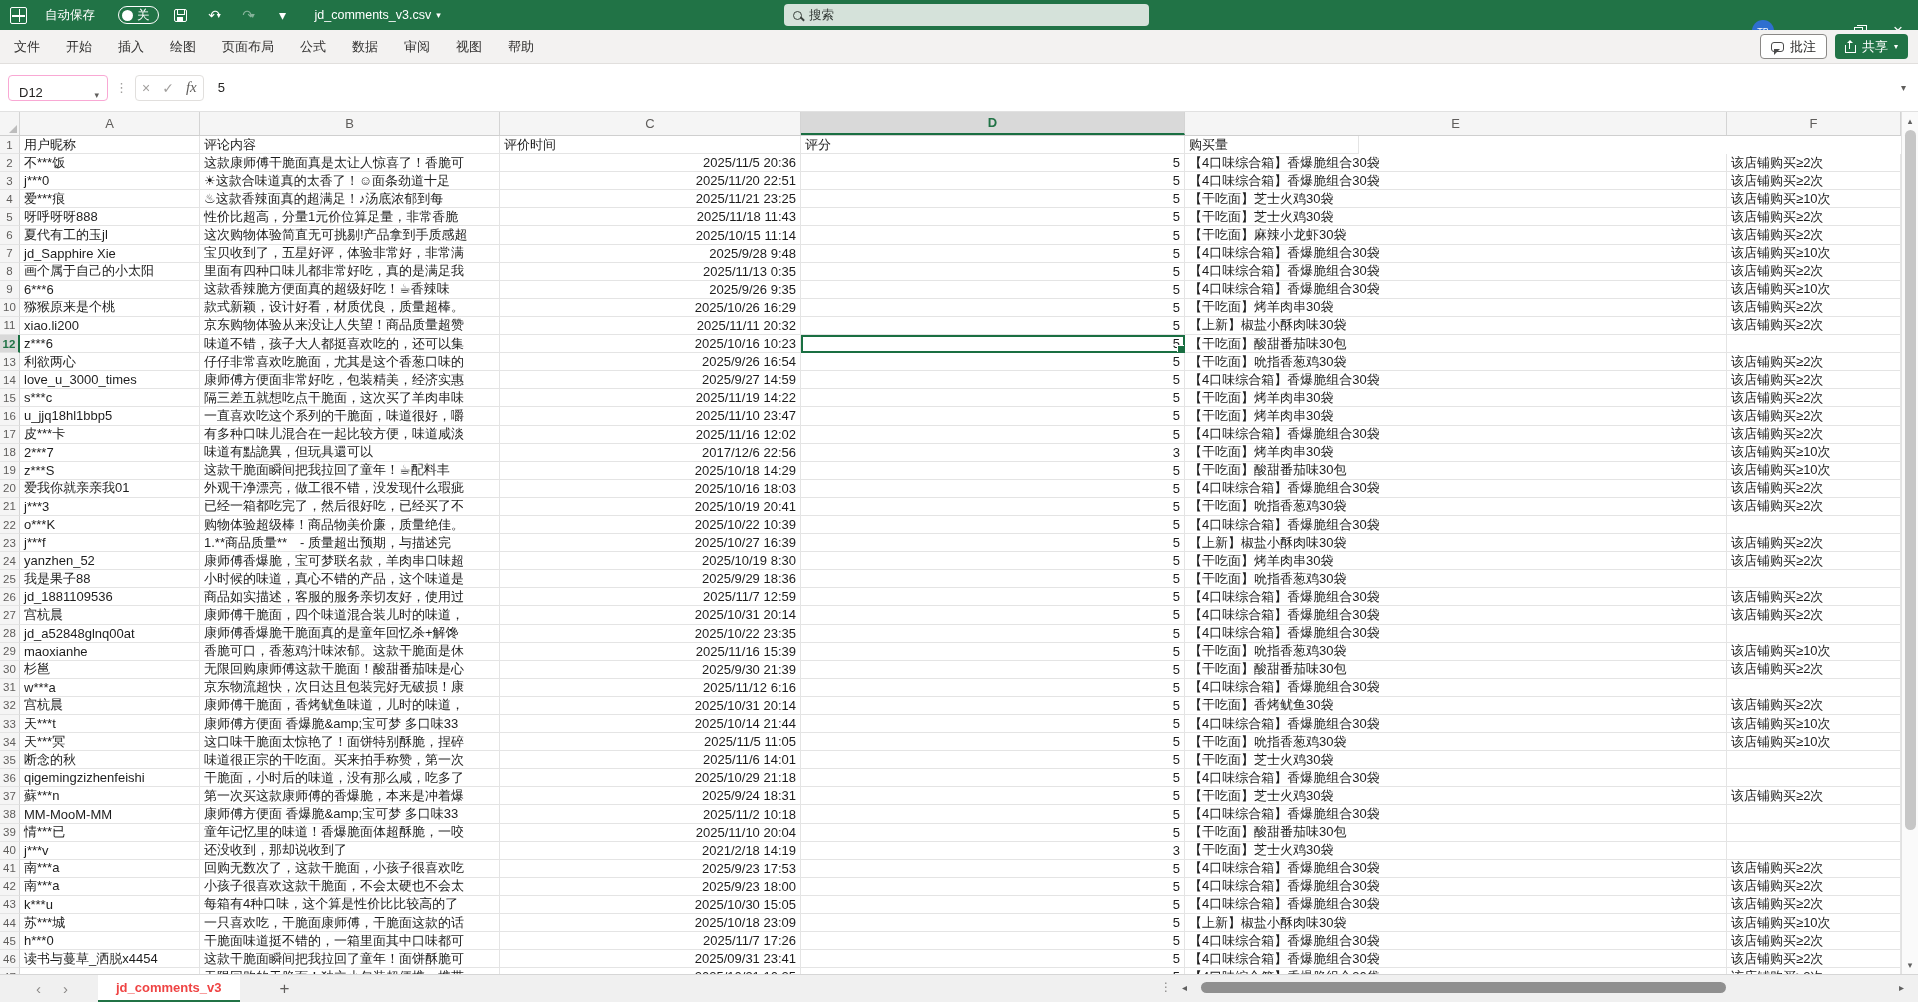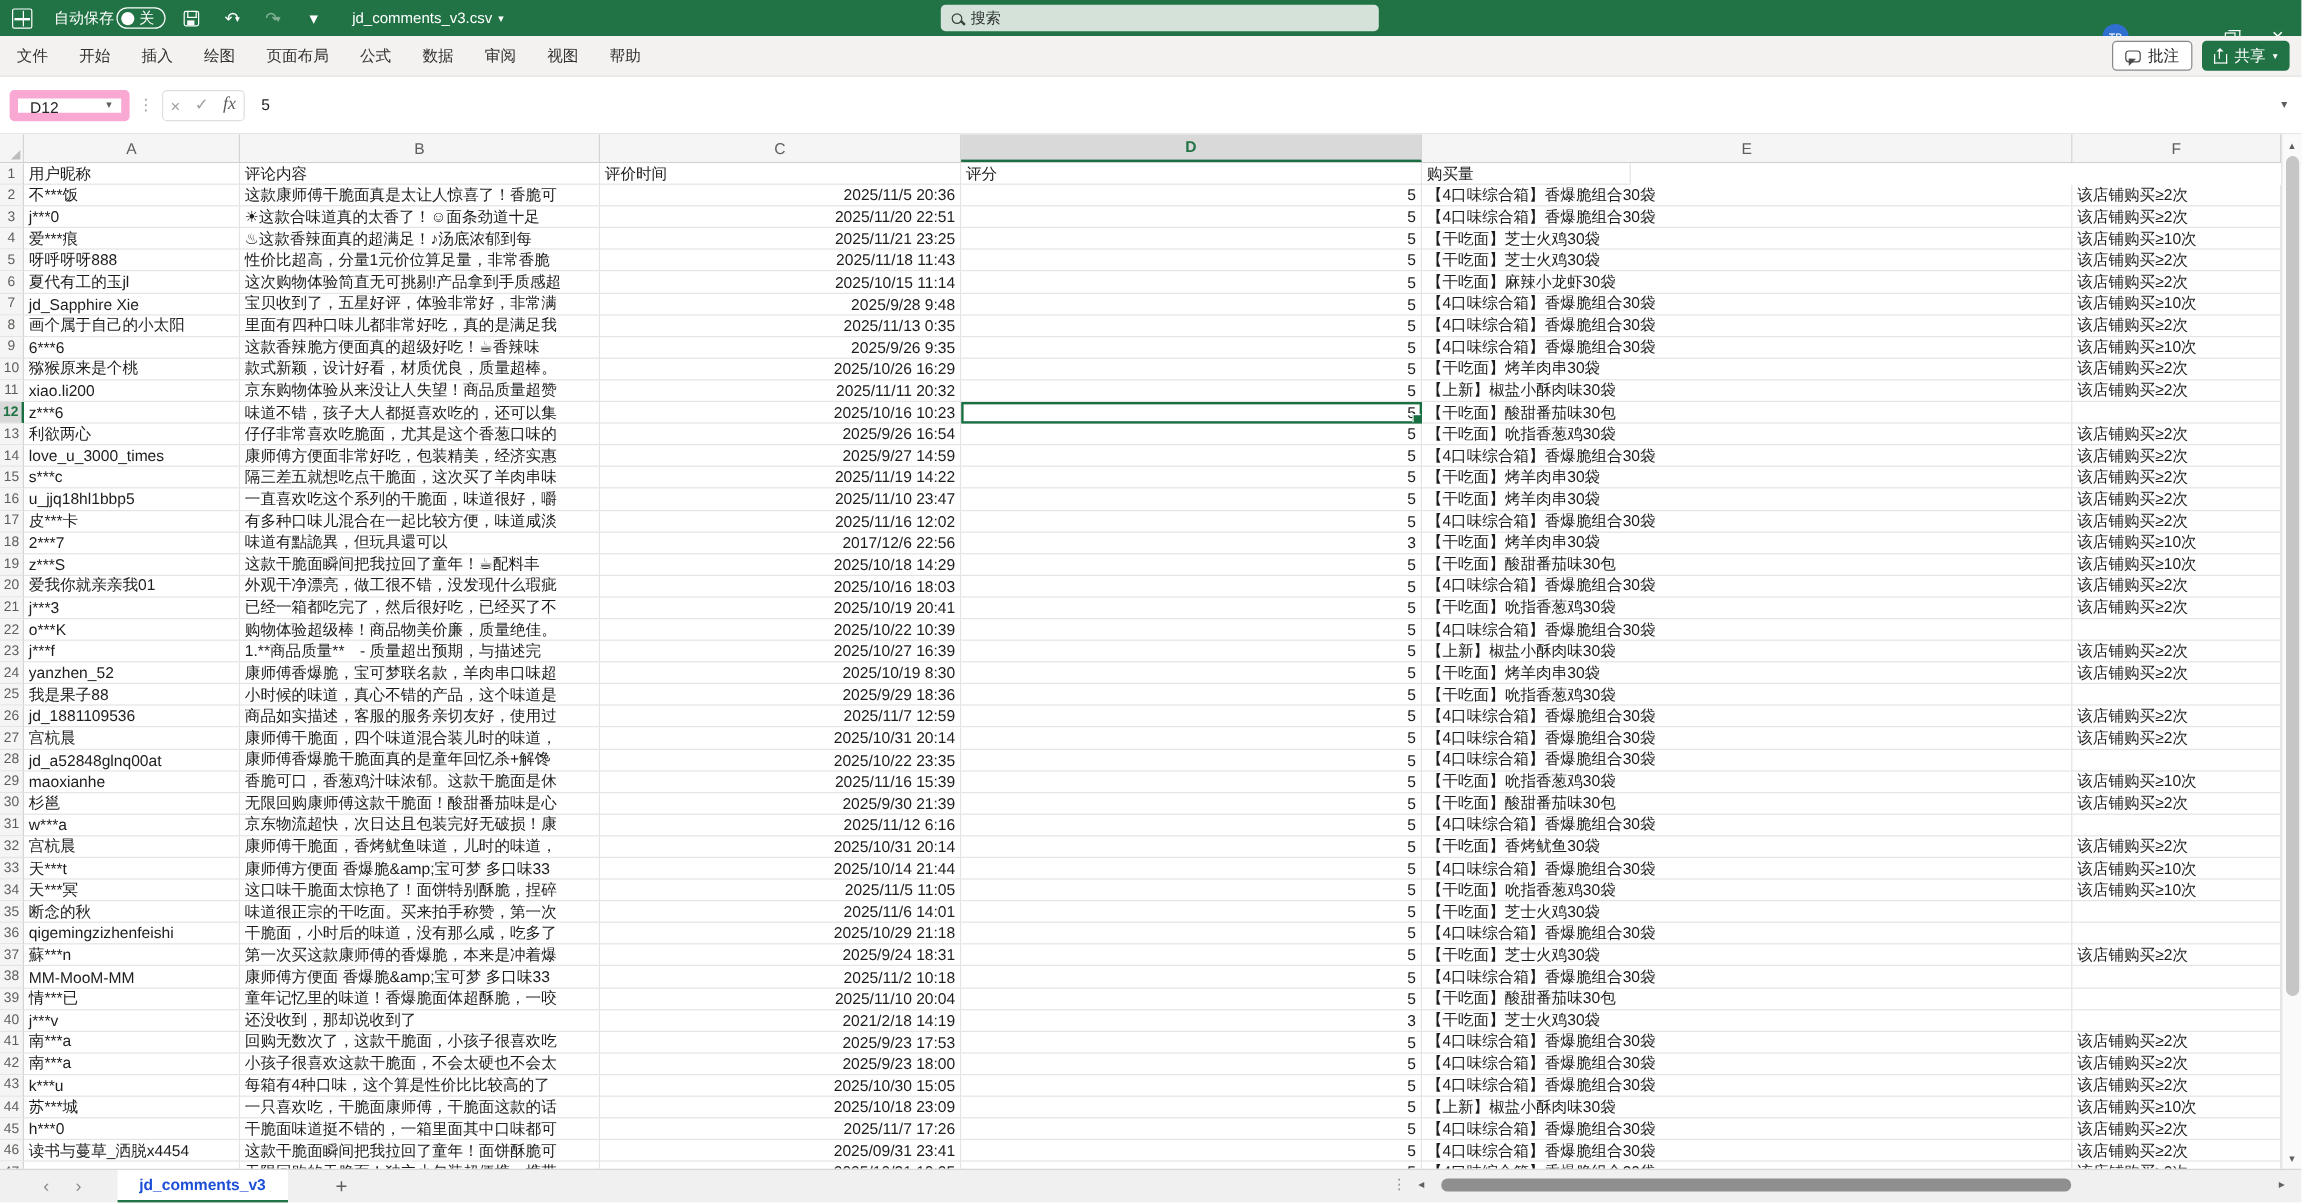--- a/index.html
+++ b/index.html
@@ -6,21 +6,21 @@
   html,body { width:1918px; height:1003px; overflow:hidden;
     font-family:"Liberation Sans","DejaVu Sans",sans-serif; }
   .app { width:1918px; height:1003px; display:flex; flex-direction:column; background:#fff; }
 
   
   .titlebar { height:30px; background:#217346; display:flex; align-items:center; color:#fff; font-size:12.5px; flex:none; position:relative; }
   .tb-left { display:flex; align-items:center; gap:10px; padding-left:10px; }
   .app-icon { width:17px; height:17px; border:1.5px solid #fff; border-radius:2px; position:relative; }
   .app-icon::before { content:''; position:absolute; left:50%; top:1px; bottom:1px; width:1.5px; background:#fff; }
   .app-icon::after { content:''; position:absolute; top:50%; left:1px; right:1px; height:1.5px; background:#fff; }
-  .autosave { display:flex; align-items:center; gap:2px; margin-left:8px; }
+  .autosave { display:flex; align-items:center; gap:23px; margin-left:8px; }
   .toggle { display:flex; align-items:center; gap:4px; border:1.5px solid #fff; border-radius:10px; padding:1px 8px 1px 3px; height:18px; }
   .toggle .knob { width:11px; height:11px; border-radius:50%; background:#fff; }
   .qa-btn { width:24px; height:24px; display:flex; align-items:center; justify-content:center; font-size:14px; }
   .save-icon { width:13px; height:13px; border:1.5px solid #fff; border-radius:2px; position:relative; }
   .save-icon::before { content:''; position:absolute; top:0; left:2px; width:6px; height:4px; border:1px solid #fff; border-top:none; }
   .save-icon::after { content:''; position:absolute; bottom:0; left:2px; width:6px; height:4px; background:#fff; }
   .dim { opacity:.45; }
   .mini-chev { font-size:8px; margin-left:-3px; }
   .filename { margin-left:10px; display:flex; align-items:center; gap:5px; white-space:nowrap; }
   .searchbox { position:absolute; left:784px; top:4px; width:365px; height:22px; background:#d5e2da; border-radius:4px; display:flex; align-items:center; gap:7px; padding-left:9px; color:#303733; }
@@ -40,21 +40,21 @@
   .comments-btn { display:flex; align-items:center; gap:6px; background:#fff; border:1px solid #8a8886; border-radius:4px; height:25px; padding:0 10px; font-size:13px; color:#252423; }
   .bubble { width:13px; height:10px; border:1.3px solid #4a4a4a; border-radius:3px; position:relative; }
   .bubble::after { content:''; position:absolute; left:2px; bottom:-4px; border:3px solid transparent; border-top-color:#4a4a4a; border-left-color:#4a4a4a; width:0; height:0; }
   .share-btn { display:flex; align-items:center; gap:6px; background:#217346; border-radius:4px; height:25px; padding:0 10px; font-size:13px; color:#fff; }
   .share-ic { width:11px; height:8px; border:1.3px solid #fff; border-top:none; position:relative; margin-top:5px; }
   .share-ic::before { content:''; position:absolute; left:3px; bottom:3px; width:1.4px; height:8px; background:#fff; }
   .share-ic::after { content:''; position:absolute; left:1px; bottom:9px; border:3px solid transparent; border-bottom-color:#fff; }
 
   
   .formulabar { height:48px; background:#fff; flex:none; display:flex; align-items:center; position:relative; border-bottom:1px solid #e1e1e1; }
-  .namebox { margin-left:8px; width:100px; height:26px; border:7px solid #f9a8d4; border-radius:4px; display:flex; align-items:flex-start; font-size:13px; color:#252423; padding-left:10px; position:relative; }
+  .namebox { margin-left:8px; width:100px; height:26px; border:1px solid #f9a8d4; border-radius:4px; display:flex; align-items:flex-end; font-size:13px; color:#252423; padding-left:10px; position:relative; }
   .namebox .chev { position:absolute; right:8px; font-size:9px; color:#605e5c; }
   .vdots { color:#a19f9d; margin:0 7px; font-size:13px; }
   .fxgroup { display:flex; align-items:center; border:1px solid #e1dfdd; border-radius:4px; height:26px; padding:0 6px; gap:12px; color:#a19f9d; font-size:14px; }
   .fx { font-style:italic; font-family:"Liberation Serif","DejaVu Serif",serif; color:#605e5c; font-size:15px; }
   .formula-input { margin-left:14px; font-size:13px; color:#252423; flex:1; }
   .fb-chev { position:absolute; right:12px; font-size:10px; color:#605e5c; }
 
   
   .sheet { flex:none; height:862px; display:flex; flex-direction:column; position:relative; }
   .colheaders { height:24px; display:flex; flex:none; background:#f5f5f5; border-bottom:1px solid #cfcfcf; font-size:13px; color:#5f5d5b; }
@@ -70,21 +70,21 @@
   .cell.r { justify-content:flex-end; }
   .cell.sel { outline:2px solid #1a6f42; outline-offset:-2px; position:relative; z-index:2; }
   .cell.sel::after { content:''; position:absolute; right:0; bottom:0; width:6px; height:6px; background:#1a6f42; border-left:1px solid #fff; border-top:1px solid #fff; }
   .vscroll { position:absolute; right:0; top:0; width:17px; height:862px; background:#fafafa; border-left:1px solid #e1e1e1; display:flex; flex-direction:column; align-items:center; }
   .vs-arrow { height:18px; width:17px; display:flex; align-items:center; justify-content:center; color:#606060; font-size:9px; flex:none; }
   .vs-thumb { width:11px; border-radius:6px; background:#c6c6c6; flex:none; }
 
   
   .bottombar { height:28px; background:#f0f0f0; border-top:1px solid #d6d6d6; flex:none; display:flex; align-items:center; position:relative; font-size:13px; }
   .sheetnav { display:flex; align-items:center; gap:22px; padding-left:36px; color:#8a8886; font-size:15px; }
-  .sheettab { margin-left:30px; height:27px; background:#fff; display:flex; align-items:center; padding:0 18px; color:#1d4ed8; font-weight:bold; border-bottom:2.5px solid #217346; font-size:13px; }
+  .sheettab { margin-left:30px; height:27px; background:#fff; display:flex; align-items:center; padding:0 18px; color:#ef4444; font-weight:bold; border-bottom:2.5px solid #217346; font-size:13px; }
   .addsheet { margin-left:40px; color:#5f5d5b; font-size:17px; }
   .hscroll { position:absolute; right:14px; top:5px; display:flex; align-items:center; gap:6px; }
   .hs-dots { color:#8a8886; font-size:12px; margin-right:4px; }
   .hs-arrow { color:#606060; font-size:10px; }
   .hs-track { width:700px; height:13px; position:relative; }
   .hs-thumb { position:absolute; left:8px; top:1px; width:525px; height:11px; background:#8f8f8f; border-radius:6px; }
 </style>
 </head>
 <body>
 

